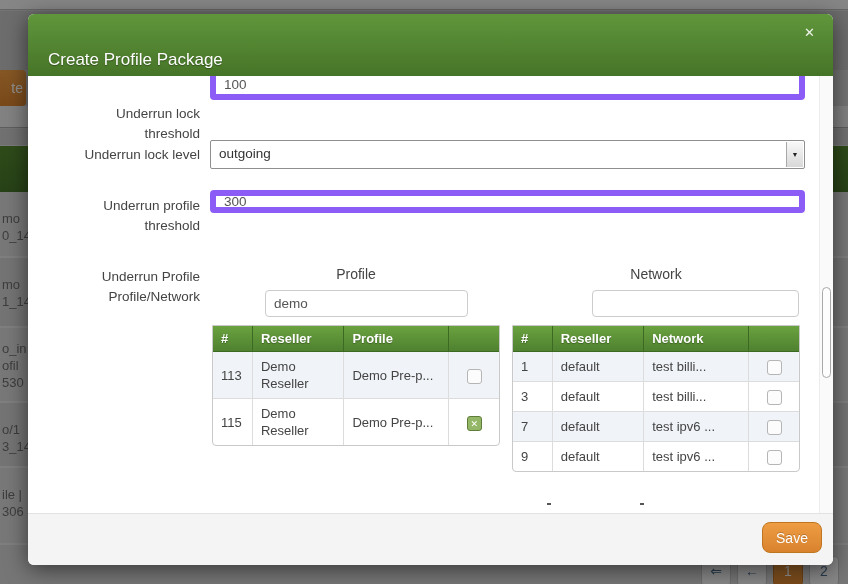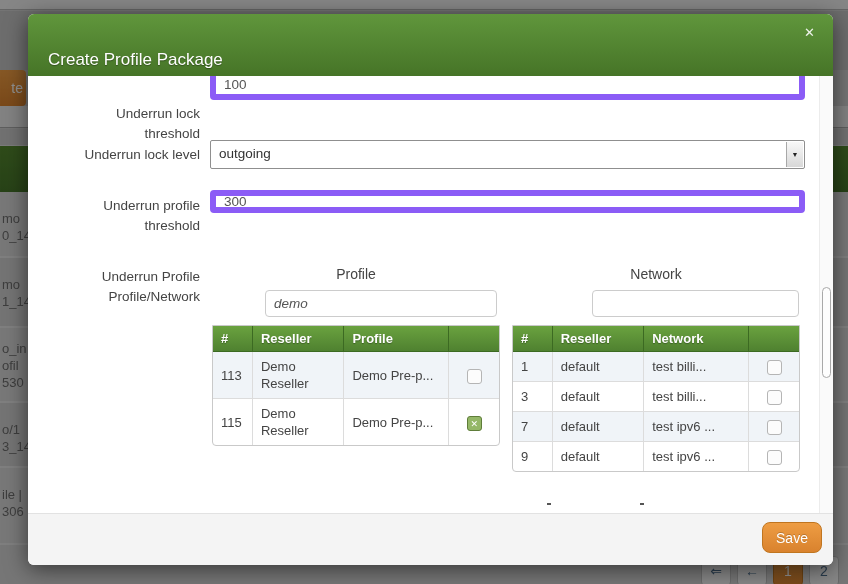--- a/index.html
+++ b/index.html
@@ -135,21 +135,21 @@
       <div>threshold</div>
     </div>
 
     <div class="flabel" style="top:191px;">
       <div>Underrun Profile</div>
       <div>Profile/Network</div>
     </div>
 
     <div class="colhead" style="left:184px;">Profile</div>
     <div class="srchlabel" style="left:174px;">Search:</div>
-    <input class="srchinput" style="left: 237px; width: 232px; font-style: italic;" value="demo">
+    <input class="srchinput" style="left: 237px; width: 203px;" value="demo">
     <table class="picker" style="left:184px;">
       <colgroup>
           <col style="width:40px">
           <col style="width:92px">
           <col style="width:106px">
           <col style="width:50px">
         </colgroup>
       <thead>
         <tr>
           <th>#</th>

